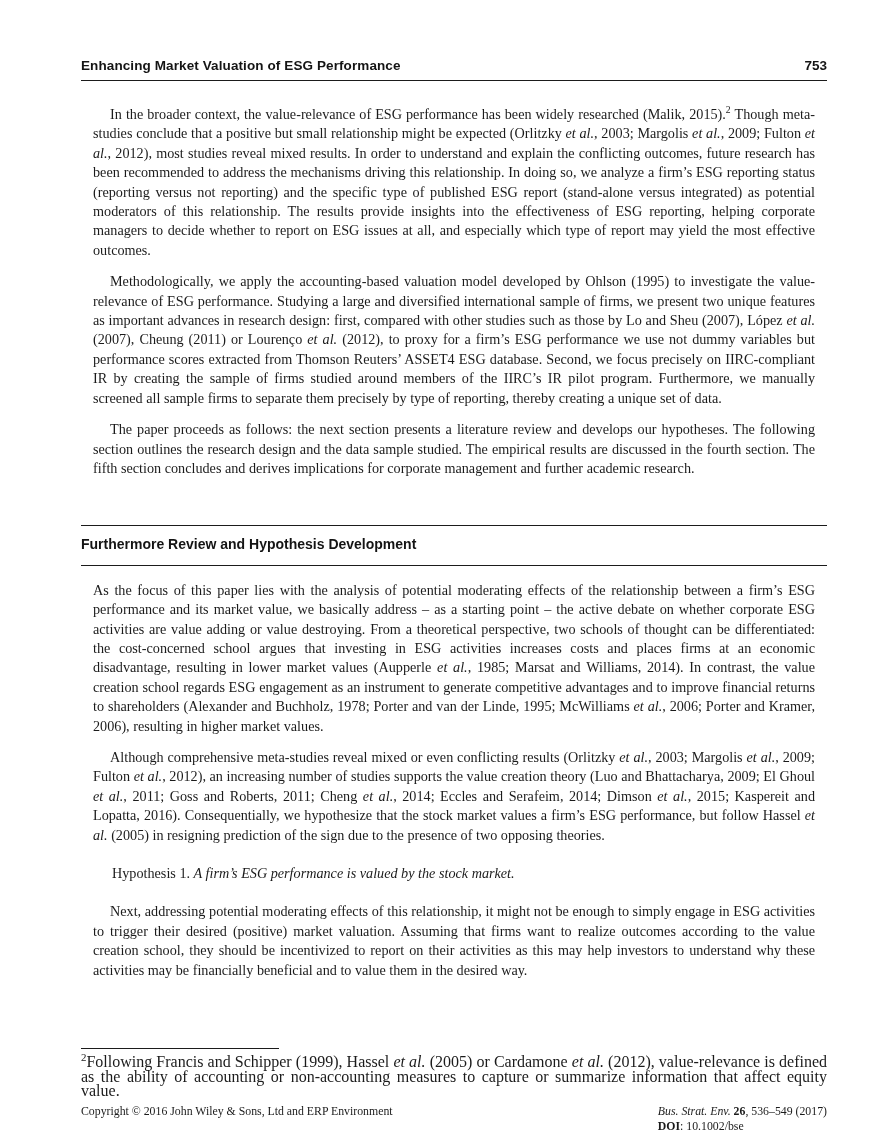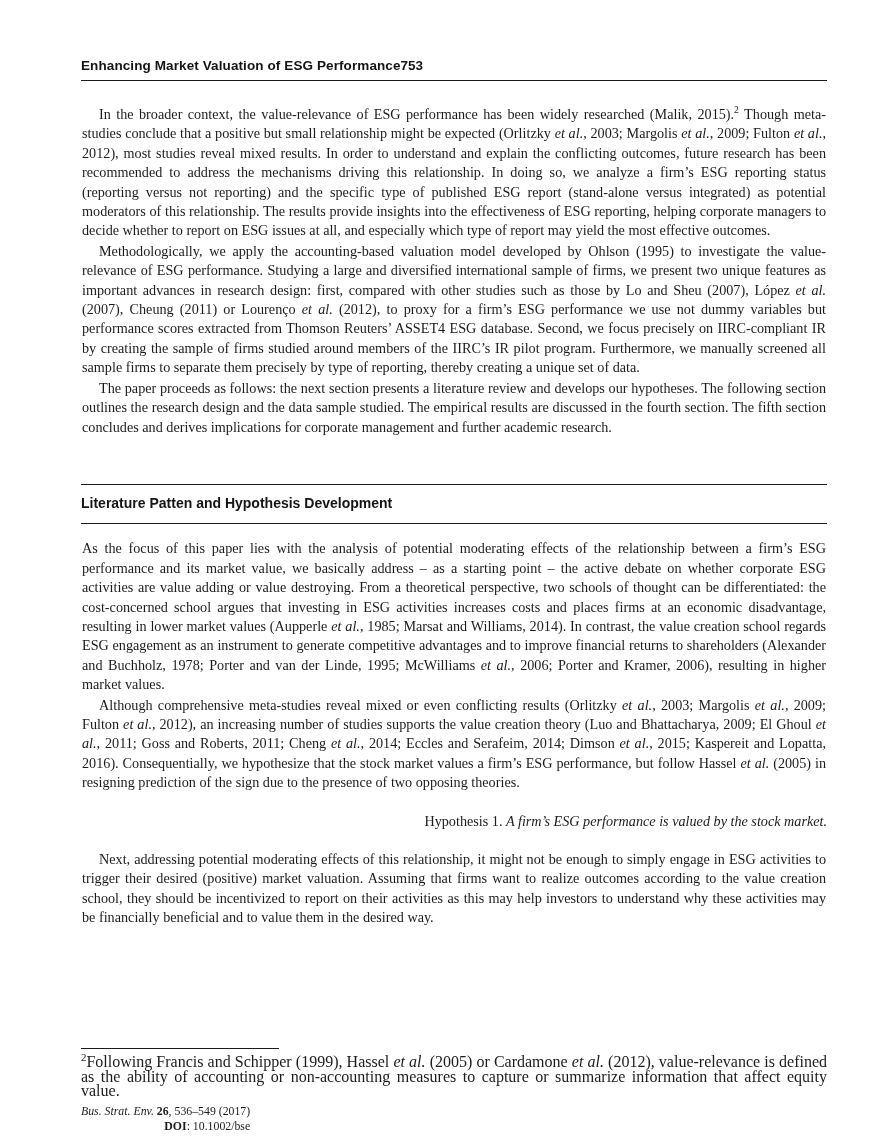--- a/index.html
+++ b/index.html
@@ -9,101 +9,102 @@
     position: relative;
     font-family: "Liberation Serif", serif;
     color: #1b1b1b;
     overflow: hidden;
   }
   .page {
     position: absolute; inset: 0;
     padding: 58px 54px 0 81px;
   }
   .running-head {
-    display: flex; align-items: baseline;
+    display: flex; justify-content: space-between; align-items: baseline;
     font-family: "Liberation Sans", sans-serif;
     font-weight: bold; font-size: 13.5px; color: #141414;
   }
   .rh-title { letter-spacing: 0.1px; }
   .head-rule { border-top: 1.4px solid #1b1b1b; margin-top: 7px; }
 
   .body-text {
     margin-top: 24px;
     font-size: 14.2px; line-height: 19.4px;
     text-align: justify;
   }
-  .para { margin: 1px; }
+  .para { margin: 12px; }
   .para.indent { text-indent: 17px; }
   sup { font-size: 0.68em; vertical-align: super; line-height: 0; }
 
   .section-heading-block {
     margin-top: 47px; margin-bottom: 15px;
     border-top: 1.6px solid #1b1b1b;
     border-bottom: 1.6px solid #1b1b1b;
     padding: 9px 0 10px 0;
   }
   .section-heading {
     font-family: "Liberation Sans", sans-serif;
     font-weight: bold; font-size: 14px; color: #141414;
     text-align: left;
   }
   .hypothesis {
     margin: 19px 0 19px 0;
     padding-left: 31px;
-    text-align: right;
+    text-align: left;
   }
 
   .footnote {
     position: absolute; left: 81px; right: 54px; top: 1048px;
     font-size: 16px; line-height: 14.5px; text-align: justify;
   }
   .footnote-rule { width: 198px; border-top: 1px solid #1b1b1b; margin-bottom: 6px; }
 
   .page-footer {
     position: absolute; left: 81px; right: 54px; top: 1104px;
     display: flex; justify-content: space-between; align-items: flex-start;
     font-size: 11.8px; line-height: 15px;
   }
-  .ref-block { text-align: right; }
+  .ref-block { text-align: left; }
 </style>
 </head>
 <body>
 
 <div class="page">
 
   <header class="running-head">
     <span class="rh-title">Enhancing Market Valuation of ESG Performance</span>
     <span class="rh-page">753</span>
   </header>
   <div class="head-rule"></div>
 
   <main class="body-text">
     <p class="para indent">In the broader context, the value-relevance of ESG performance has been widely researched (Malik, 2015).<sup>2</sup> Though meta-studies conclude that a positive but small relationship might be expected (Orlitzky <i>et al.</i>, 2003; Margolis <i>et al.</i>, 2009; Fulton <i>et al.</i>, 2012), most studies reveal mixed results. In order to understand and explain the conflicting outcomes, future research has been recommended to address the mechanisms driving this relationship. In doing so, we analyze a firm’s ESG reporting status (reporting versus not reporting) and the specific type of published ESG report (stand-alone versus integrated) as potential moderators of this relationship. The results provide insights into the effectiveness of ESG reporting, helping corporate managers to decide whether to report on ESG issues at all, and especially which type of report may yield the most effective outcomes.</p>
     <p class="para indent">Methodologically, we apply the accounting-based valuation model developed by Ohlson (1995) to investigate the value-relevance of ESG performance. Studying a large and diversified international sample of firms, we present two unique features as important advances in research design: first, compared with other studies such as those by Lo and Sheu (2007), López <i>et al.</i> (2007), Cheung (2011) or Lourenço <i>et al.</i> (2012), to proxy for a firm’s ESG performance we use not dummy variables but performance scores extracted from Thomson Reuters’ ASSET4 ESG database. Second, we focus precisely on IIRC-compliant IR by creating the sample of firms studied around members of the IIRC’s IR pilot program. Furthermore, we manually screened all sample firms to separate them precisely by type of reporting, thereby creating a unique set of data.</p>
     <p class="para indent">The paper proceeds as follows: the next section presents a literature review and develops our hypotheses. The following section outlines the research design and the data sample studied. The empirical results are discussed in the fourth section. The fifth section concludes and derives implications for corporate management and further academic research.</p>
 
     <section>
       <div class="section-heading-block">
-        <h2 class="section-heading">Literature Patten and Hypothesis Development</h2>
+        <h2 class="section-heading">Furthermore Review and Hypothesis Development</h2>
       </div>
 
       <p class="para">As the focus of this paper lies with the analysis of potential moderating effects of the relationship between a firm’s ESG performance and its market value, we basically address – as a starting point – the active debate on whether corporate ESG activities are value adding or value destroying. From a theoretical perspective, two schools of thought can be differentiated: the cost-concerned school argues that investing in ESG activities increases costs and places firms at an economic disadvantage, resulting in lower market values (Aupperle <i>et al.</i>, 1985; Marsat and Williams, 2014). In contrast, the value creation school regards ESG engagement as an instrument to generate competitive advantages and to improve financial returns to shareholders (Alexander and Buchholz, 1978; Porter and van der Linde, 1995; McWilliams <i>et al.</i>, 2006; Porter and Kramer, 2006), resulting in higher market values.</p>
       <p class="para indent">Although comprehensive meta-studies reveal mixed or even conflicting results (Orlitzky <i>et al.</i>, 2003; Margolis <i>et al.</i>, 2009; Fulton <i>et al.</i>, 2012), an increasing number of studies supports the value creation theory (Luo and Bhattacharya, 2009; El Ghoul <i>et al.</i>, 2011; Goss and Roberts, 2011; Cheng <i>et al.</i>, 2014; Eccles and Serafeim, 2014; Dimson <i>et al.</i>, 2015; Kaspereit and Lopatta, 2016). Consequentially, we hypothesize that the stock market values a firm’s ESG performance, but follow Hassel <i>et al.</i> (2005) in resigning prediction of the sign due to the presence of two opposing theories.</p>
 
       <p class="hypothesis">Hypothesis 1. <i>A firm’s ESG performance is valued by the stock market.</i></p>
 
       <p class="para indent">Next, addressing potential moderating effects of this relationship, it might not be enough to simply engage in ESG activities to trigger their desired (positive) market valuation. Assuming that firms want to realize outcomes according to the value creation school, they should be incentivized to report on their activities as this may help investors to understand why these activities may be financially beneficial and to value them in the desired way.</p>
     </section>
   </main>
 
   <div class="footnote">
     <div class="footnote-rule"></div>
     <p class="footnote-text"><sup>2</sup>Following Francis and Schipper (1999), Hassel <i>et al.</i> (2005) or Cardamone <i>et al.</i> (2012), value-relevance is defined as the ability of accounting or non-accounting measures to capture or summarize information that affect equity value.</p>
   </div>
 
   <footer class="page-footer">
+    <span class="copyright">Copyright © 2016 John Wiley &amp; Sons, Ltd and ERP Environment</span>
     <span class="ref-block">
       <span class="journal-ref"><i>Bus. Strat. Env.</i> <b>26</b>, 536–549 (2017)</span><br>
       <span class="doi"><b>DOI</b>: 10.1002/bse</span>
     </span>
   </footer>
 
 </div>
 
 </body></html>

